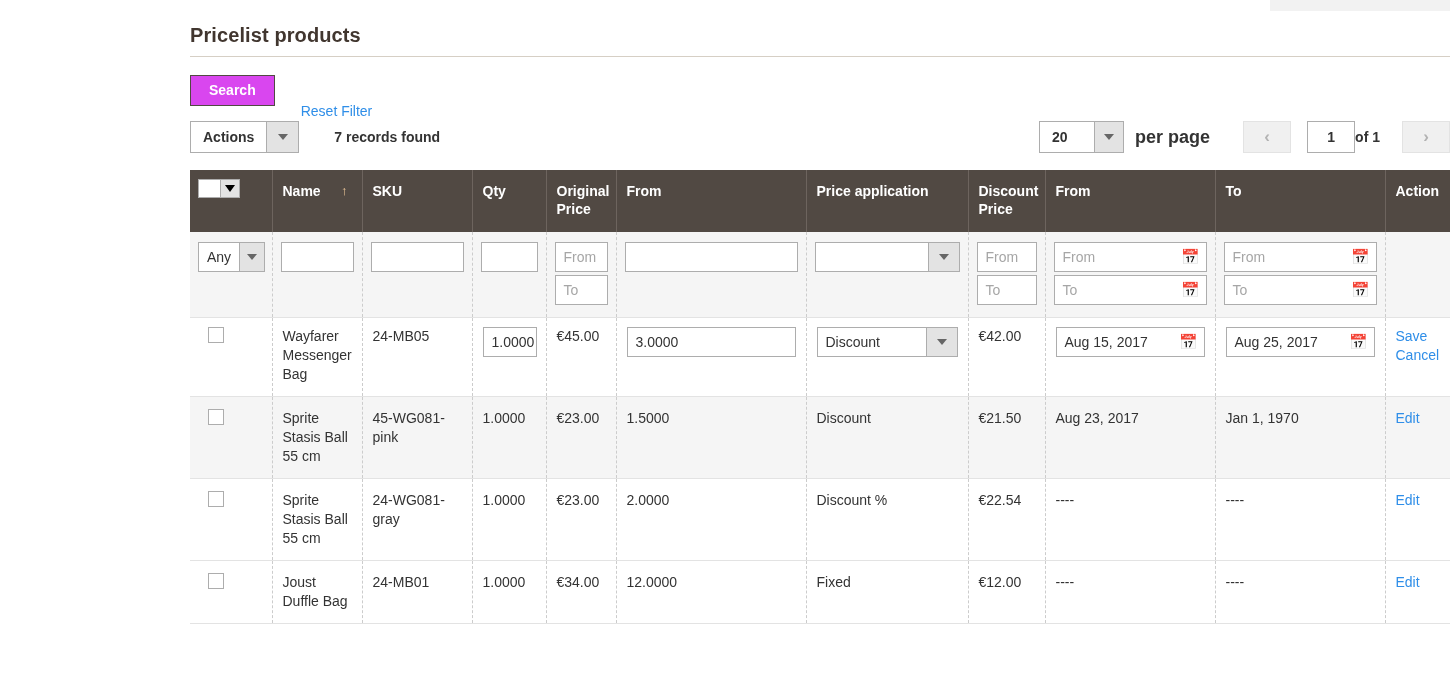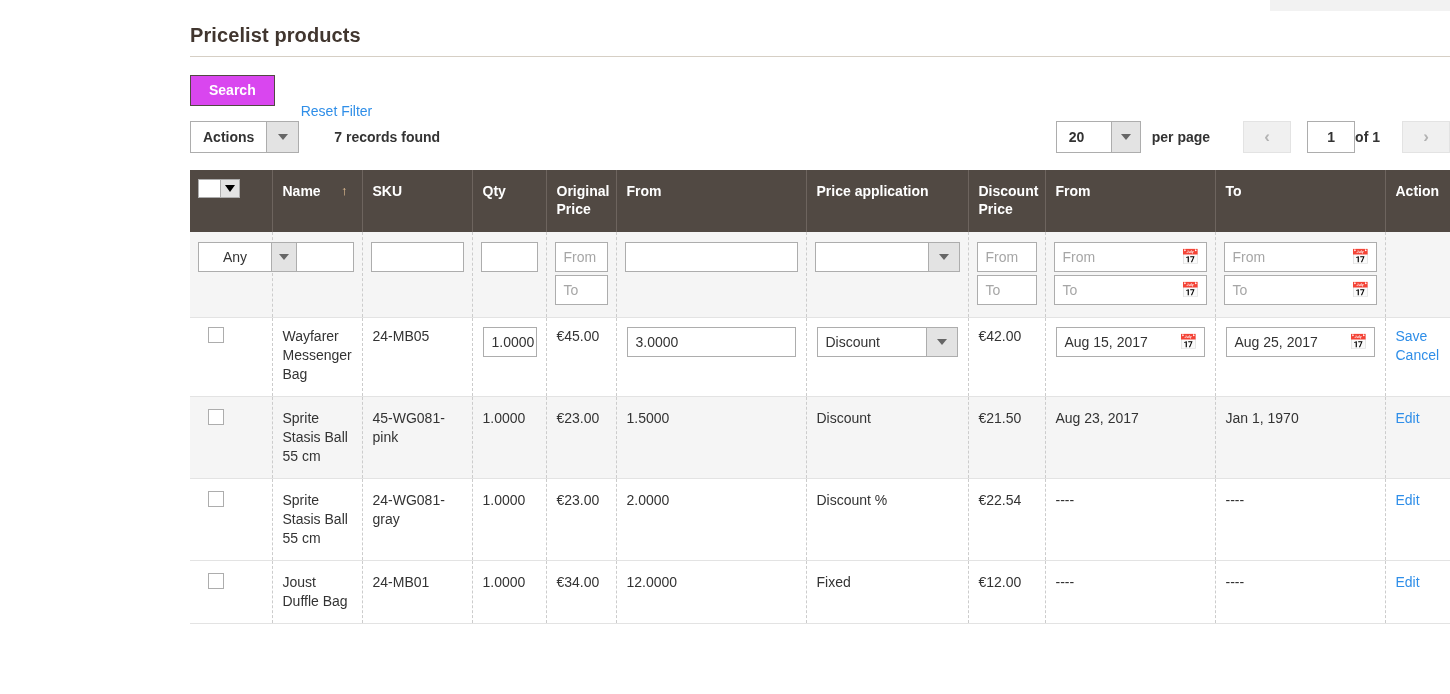--- a/index.html
+++ b/index.html
@@ -63,21 +63,21 @@
   .pager { position: absolute; right: 0; top: 0; display: flex; align-items: center; height: 34px; }
   .perpage-sel { display: inline-flex; height: 32px; justify-content: center; }
   .perpage-sel .pp-text {
     border: 1px solid #adadad; border-right: none; background: #fff;
     font-size: 14px; height: 32px; line-height: 30px; padding: 0 12px; width: 55px;
   }
   .perpage-sel .pp-arrow {
     border: 1px solid #adadad; background: #e3e3e3; width: 30px; height: 32px;
     display: flex; align-items: center; justify-content: center; cursor: pointer;
   }
-  .perpage-label { font-size: 14px; margin-left: 11px; }
+  .perpage-label { font-size: 18px; margin-left: 11px; }
   .pg-btn {
     width: 48px; height: 32px; background: #f0f0f0; border: 1px solid #e3e3e3;
     display: flex; align-items: center; justify-content: center;
     margin-left: 33px; cursor: pointer; color: #b3b3b3; font-size: 17px;
   }
   .pg-input {
     width: 48px; height: 32px; border: 1px solid #adadad; background: #fff;
     margin-left: 16px; text-align: center; font-size: 14px; line-height: 30px;
     color: #333; font-family: "Liberation Sans", sans-serif;
   }
@@ -226,21 +226,21 @@
           <th>From</th>
           <th>To</th>
           <th>Action</th>
         </tr>
       </thead>
       <tbody>
 
         <tr class="filter-row">
           <td>
             <span class="sel-wrap" style="height:30px">
-              <span class="sel-text" style="height:30px;line-height:28px;padding:0 24px">Any</span>
+              <span class="sel-text" style="height:30px;line-height:28px;padding:0 8px">Any</span>
               <span class="sel-arrow" style="height:30px;width:26px">
                   <i class="caret-dn"></i>
                 </span>
             </span>
           </td>
           <td>
             <span class="f-input"></span>
           </td>
           <td>
             <span class="f-input"></span>

